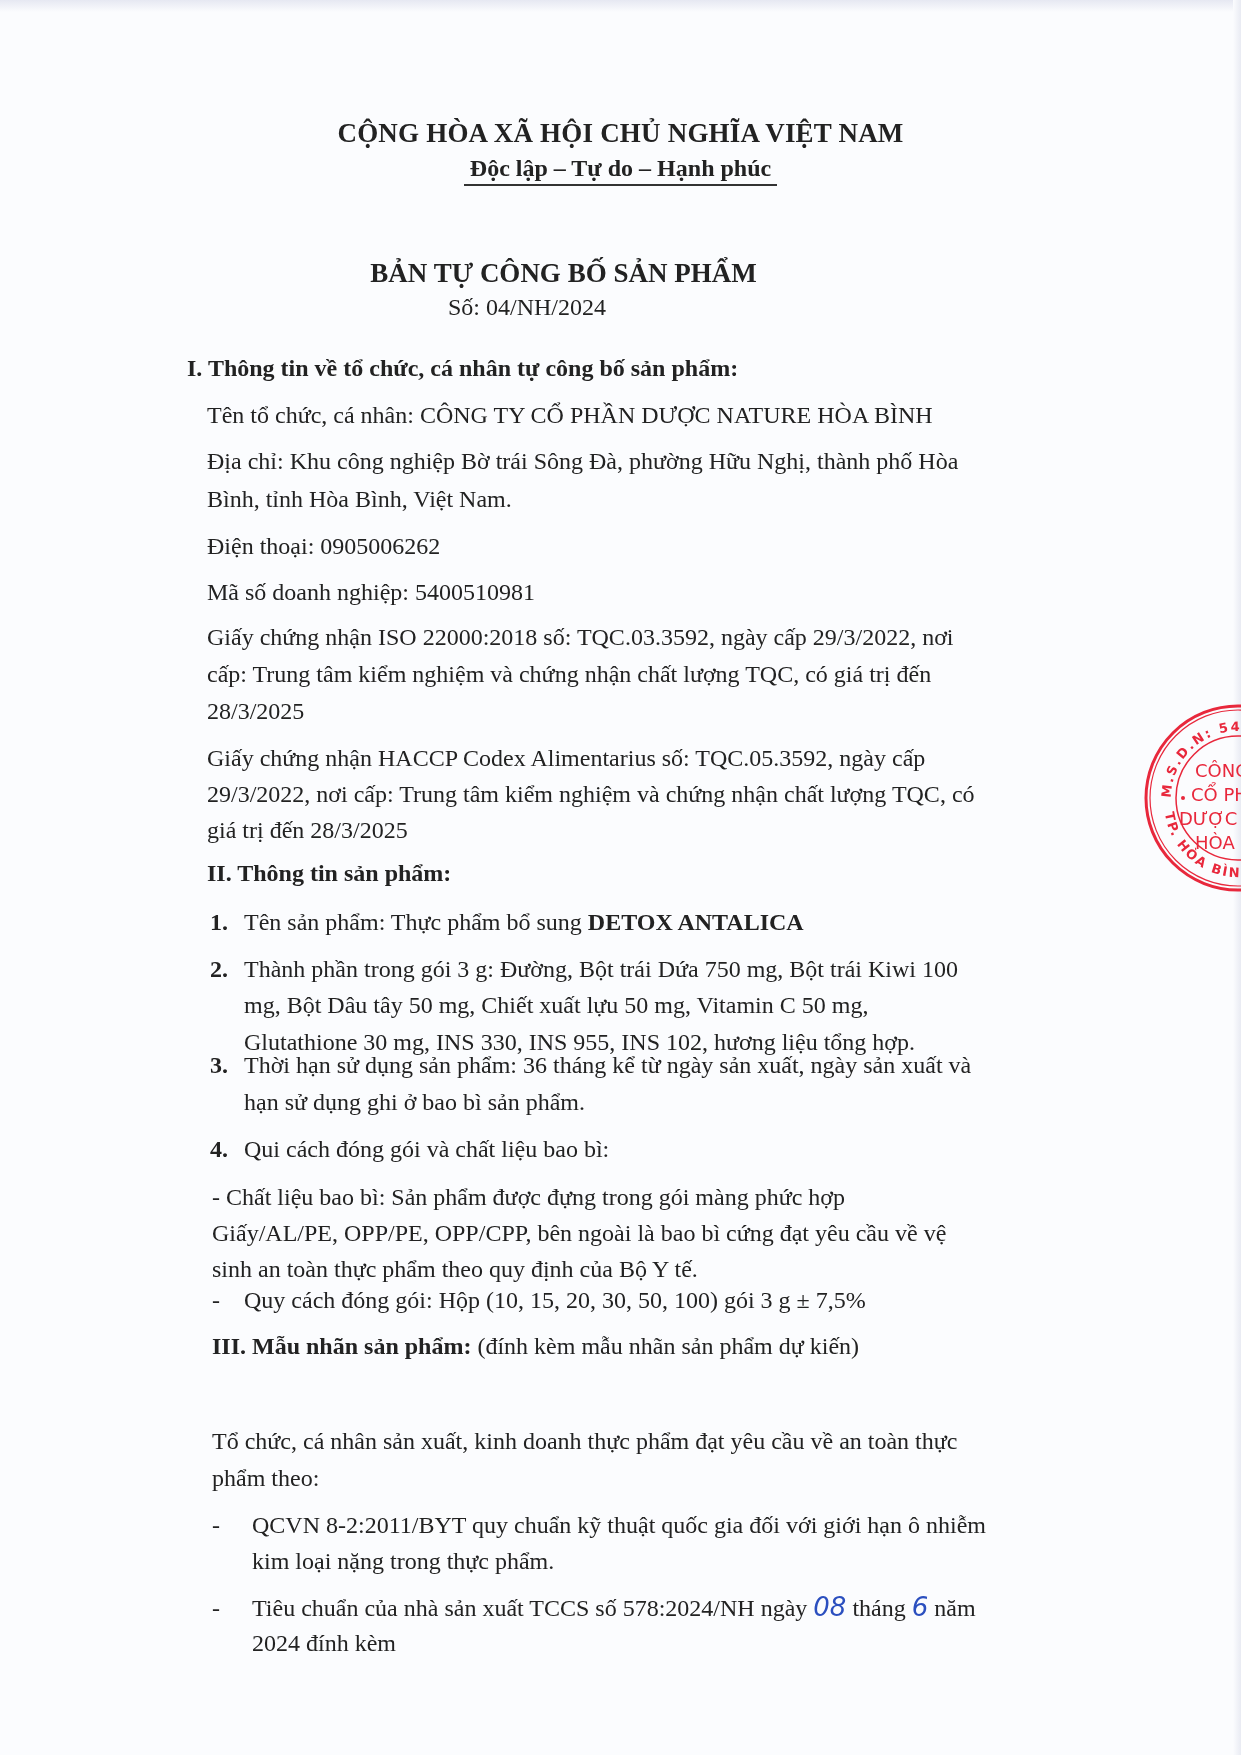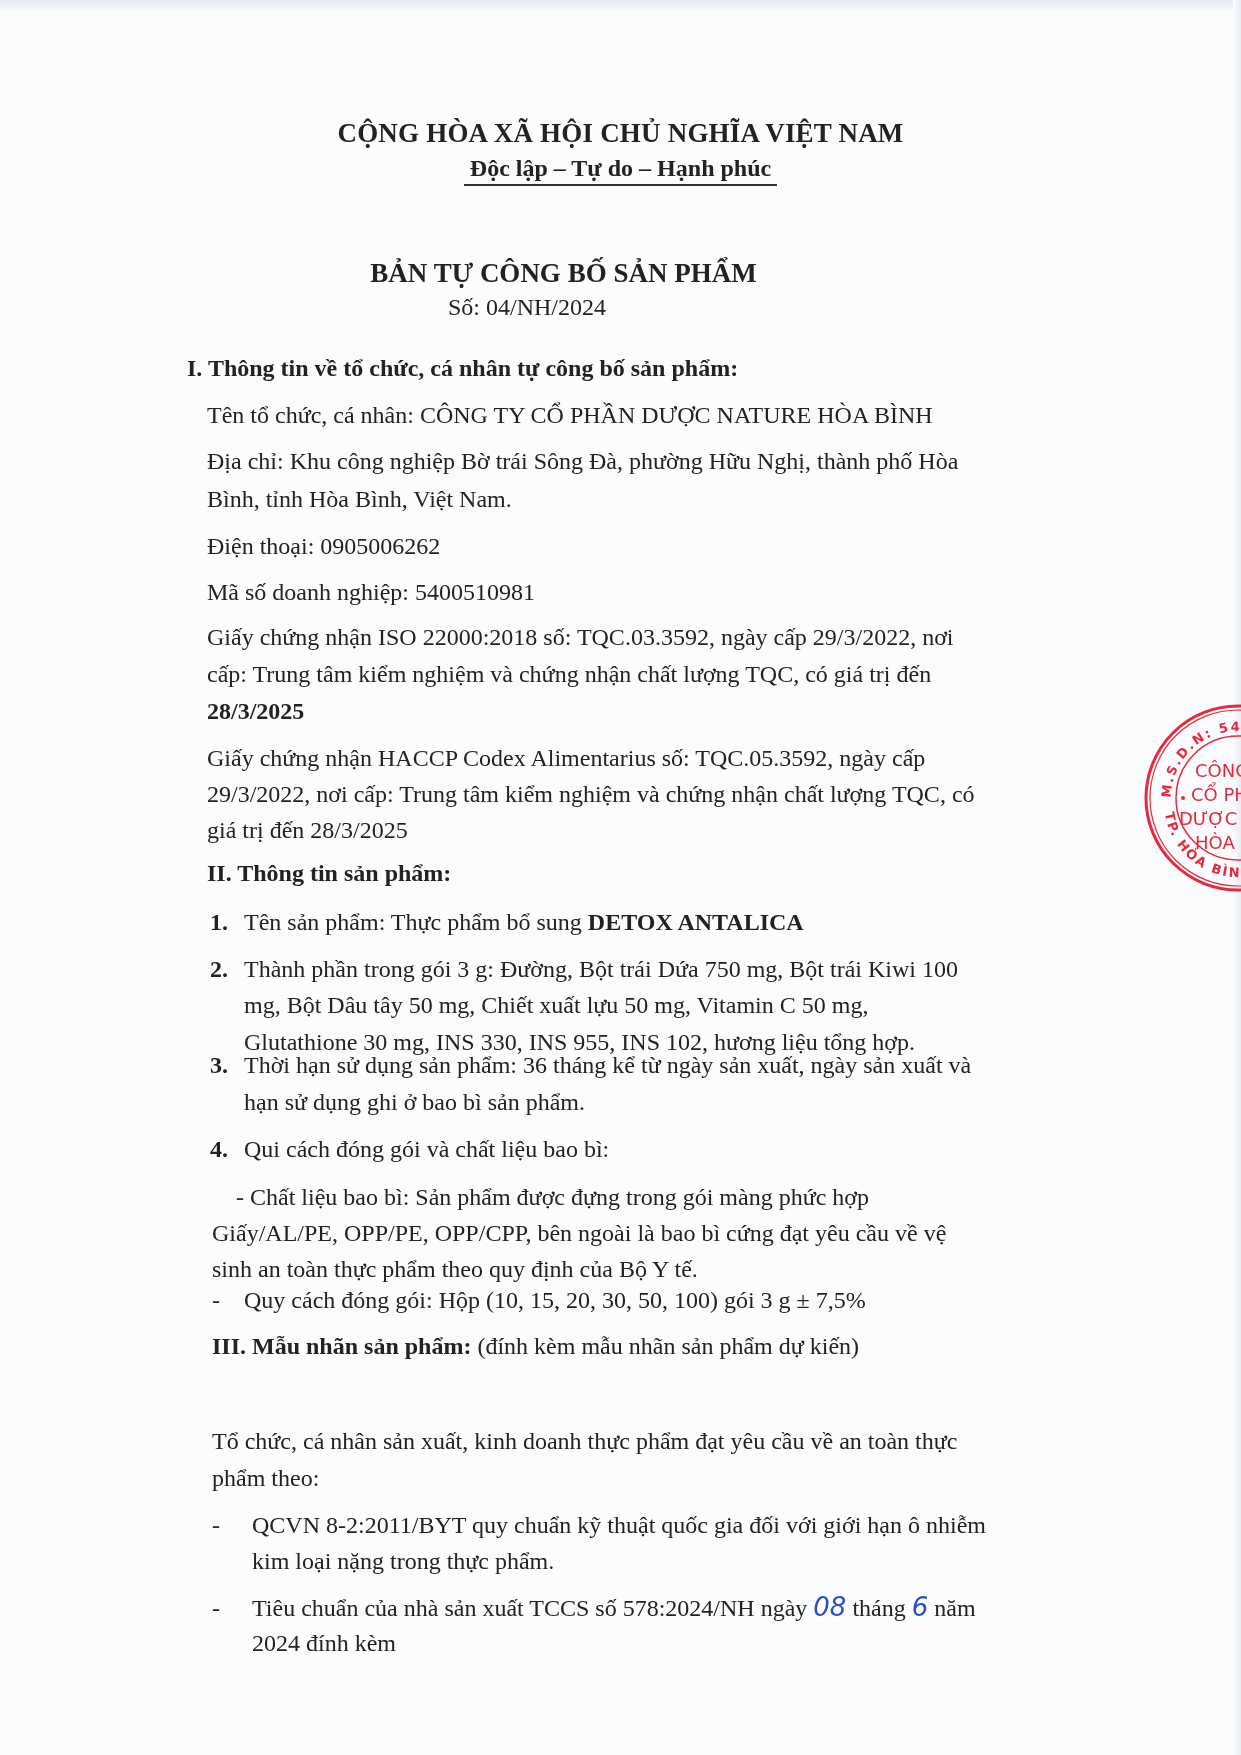--- a/index.html
+++ b/index.html
@@ -51,21 +51,21 @@
   <div class="doc-number">Số: 04/NH/2024</div>
 
   <div class="line h" style="left:187px; top:353px;">I.  Thông tin về tổ chức, cá nhân tự công bố sản phẩm:</div>
   <div class="line" style="left:207px; top:400px;">Tên tổ chức, cá nhân: CÔNG TY CỔ PHẦN DƯỢC NATURE HÒA BÌNH</div>
   <div class="line" style="left:207px; top:446px;">Địa chỉ: Khu công nghiệp Bờ trái Sông Đà, phường Hữu Nghị, thành phố Hòa</div>
   <div class="line" style="left:207px; top:484px;">Bình, tỉnh Hòa Bình, Việt Nam.</div>
   <div class="line" style="left:207px; top:531px;">Điện thoại: 0905006262</div>
   <div class="line" style="left:207px; top:577px;">Mã số doanh nghiệp: 5400510981</div>
   <div class="line" style="left:207px; top:622px;">Giấy chứng nhận ISO 22000:2018 số: TQC.03.3592, ngày cấp 29/3/2022, nơi</div>
   <div class="line" style="left:207px; top:659px;">cấp: Trung tâm kiểm nghiệm và chứng nhận chất lượng TQC, có giá trị đến</div>
-  <div class="line" style="left:207px; top:696px;font-weight:bold;">28/3/2025</div>
+  <div class="line" style="left:207px; top:696px;">28/3/2025</div>
   <div class="line" style="left:207px; top:743px;">Giấy chứng nhận HACCP Codex Alimentarius số: TQC.05.3592, ngày cấp</div>
   <div class="line" style="left:207px; top:779px;">29/3/2022, nơi cấp: Trung tâm kiểm nghiệm và chứng nhận chất lượng TQC, có</div>
   <div class="line" style="left:207px; top:815px;">giá trị đến 28/3/2025</div>
 
   <div class="line h" style="left:207px; top:858px;">II. Thông tin sản phẩm:</div>
 
   <div class="line" style="left:210px; top:907px;">
     <span class="num b">1.</span><span>Tên sản phẩm: Thực phẩm bổ sung </span><span class="b">DETOX ANTALICA</span>
   </div>
 
@@ -77,21 +77,21 @@
 
   <div class="line" style="left:210px; top:1050px;">
     <span class="num b">3.</span><span>Thời hạn sử dụng sản phẩm: 36 tháng kể từ ngày sản xuất, ngày sản xuất và</span>
   </div>
   <div class="line" style="left:244px; top:1087px;">hạn sử dụng ghi ở bao bì sản phẩm.</div>
 
   <div class="line" style="left:210px; top:1134px;">
     <span class="num b">4.</span><span>Qui cách đóng gói và chất liệu bao bì:</span>
   </div>
 
-  <div class="line" style="left:212px; top:1182px;margin-left:24px;">- Chất liệu bao bì: Sản phẩm được đựng trong gói màng phức hợp</div>
+  <div class="line" style="left:212px; top:1182px;">- Chất liệu bao bì: Sản phẩm được đựng trong gói màng phức hợp</div>
   <div class="line" style="left:212px; top:1218px;">Giấy/AL/PE, OPP/PE, OPP/CPP, bên ngoài là bao bì cứng đạt yêu cầu về vệ</div>
   <div class="line" style="left:212px; top:1254px;">sinh an toàn thực phẩm theo quy định của Bộ Y tế.</div>
   <div class="line" style="left:212px; top:1285px;">
     <span style="display:inline-block; width:32px;">-</span><span>Quy cách đóng gói: Hộp (10, 15, 20, 30, 50, 100) gói 3 g ± 7,5%</span>
   </div>
 
   <div class="line" style="left:212px; top:1331px;">
     <span class="h">III. Mẫu nhãn sản phẩm:</span><span> (đính kèm mẫu nhãn sản phẩm dự kiến)</span>
   </div>
 

